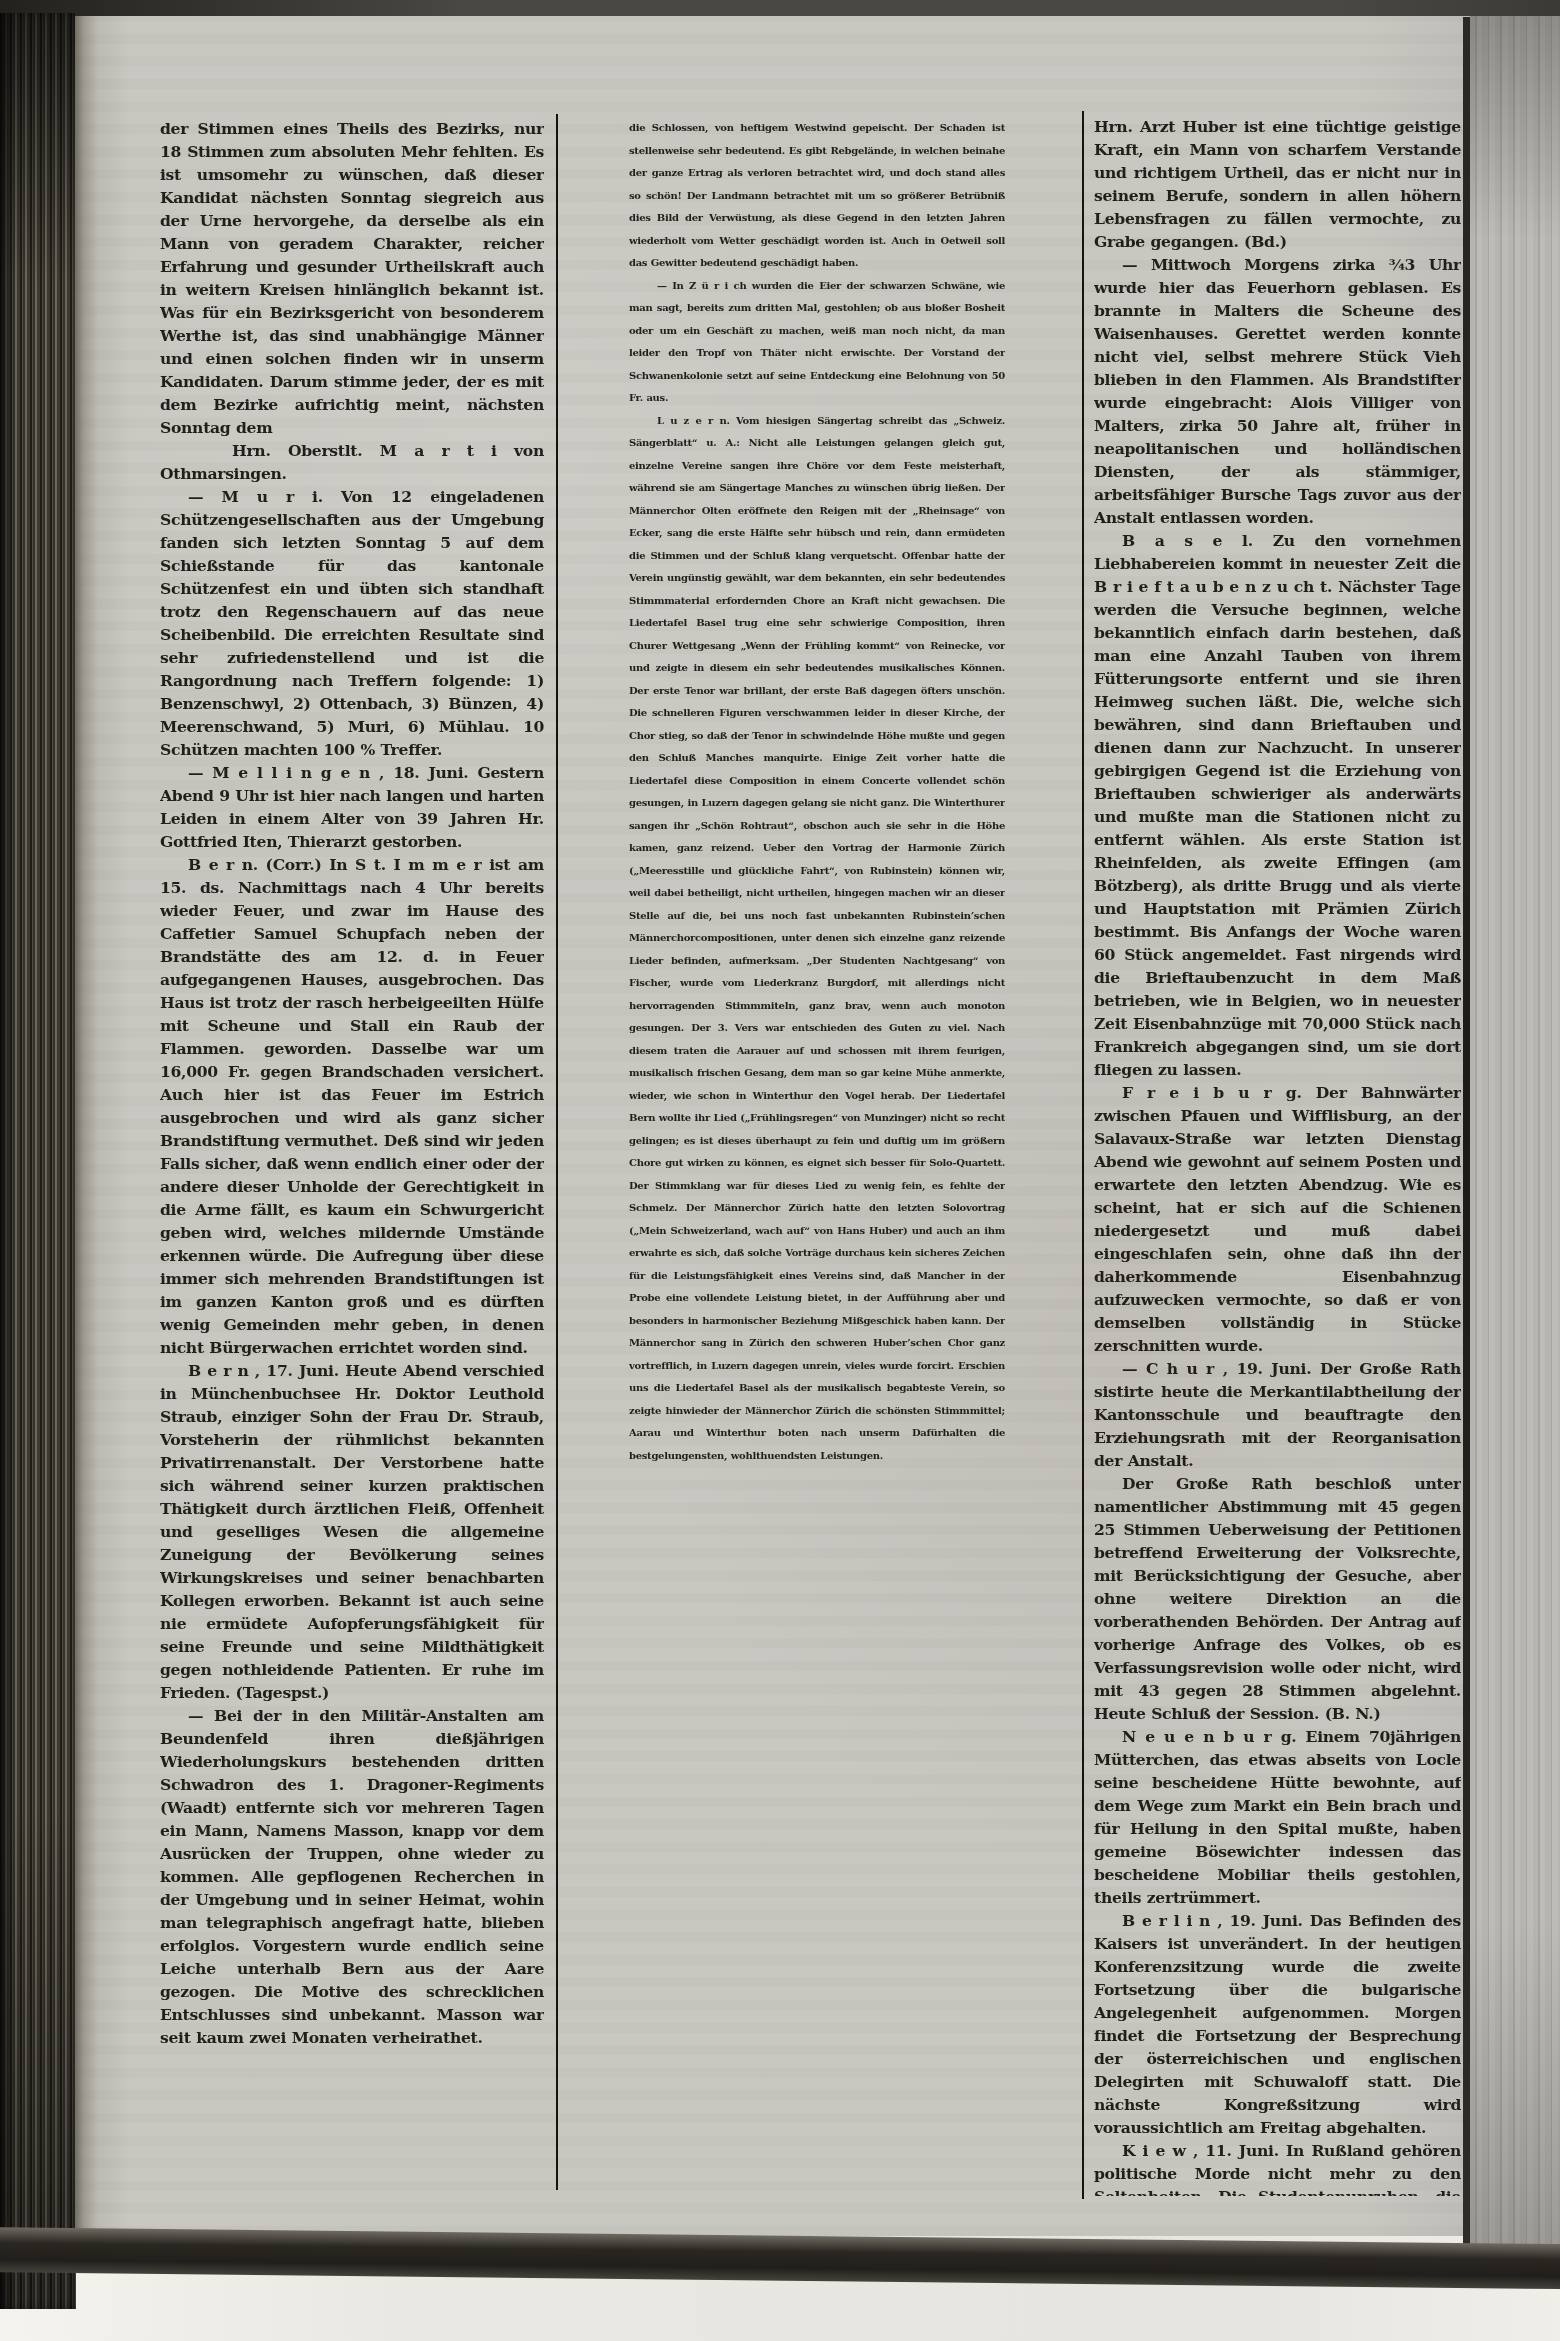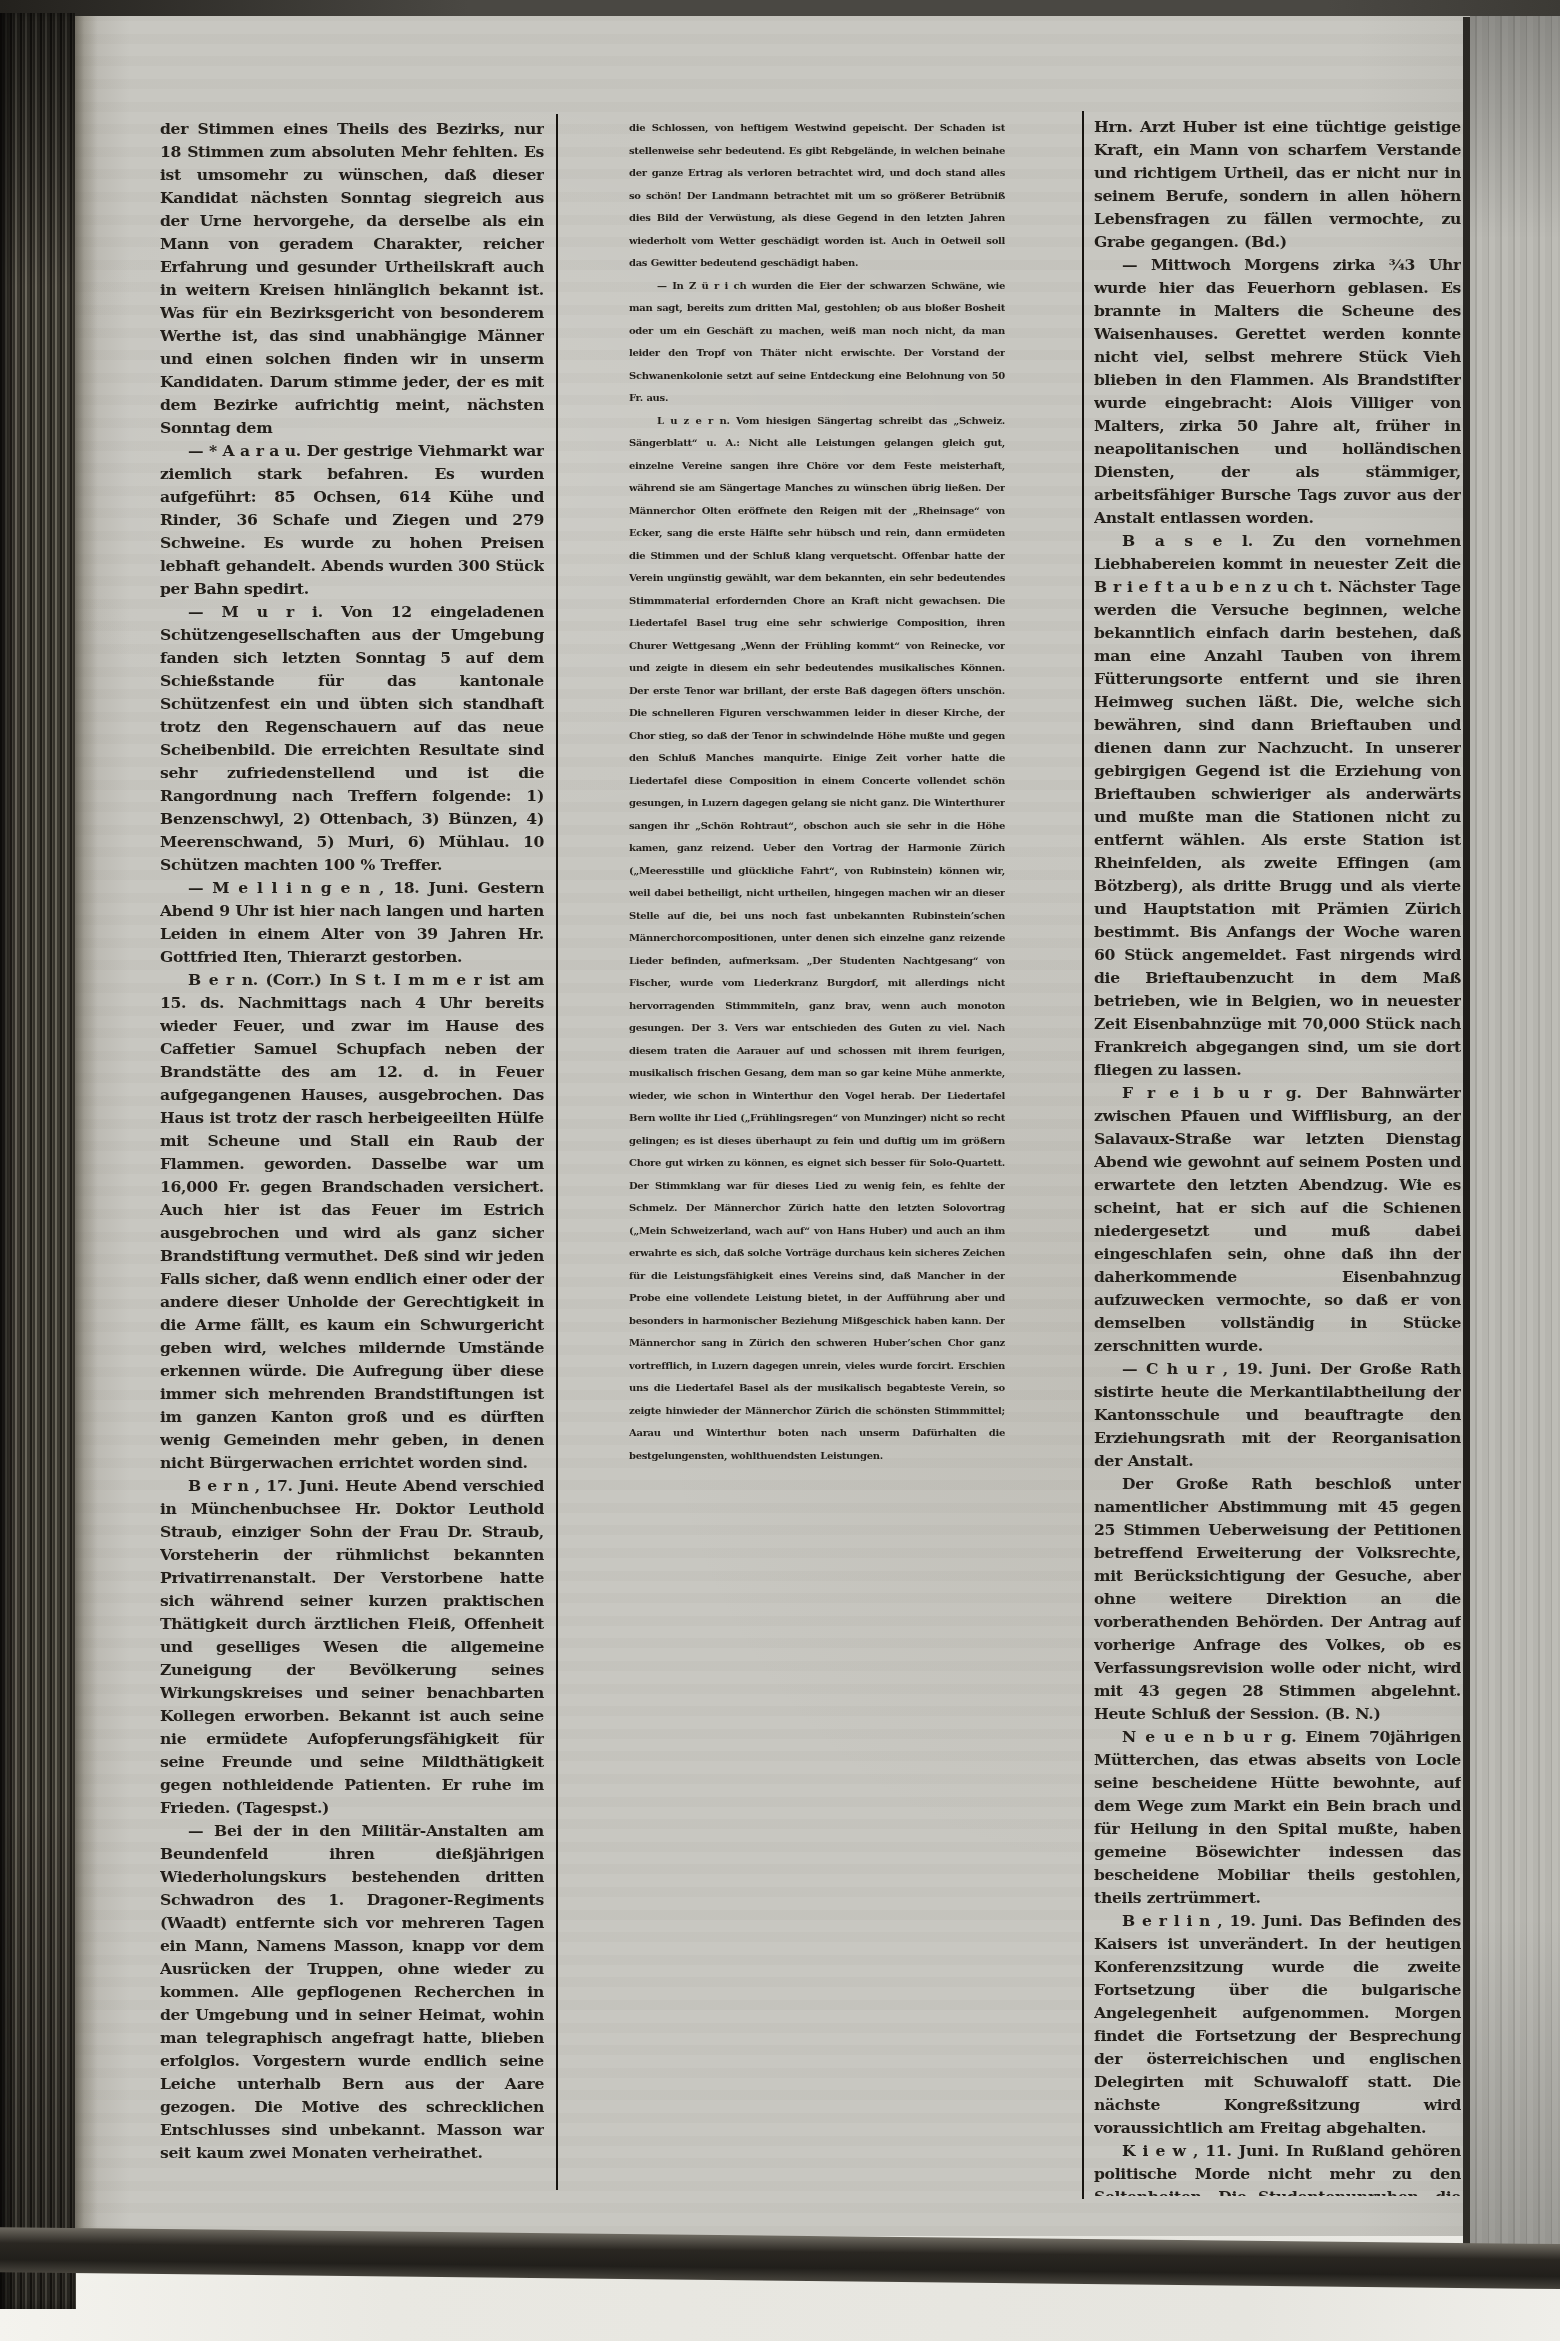--- a/index.html
+++ b/index.html
@@ -80,21 +80,21 @@
   <div class="page"></div>
   <div class="spine-curve"></div>
   <div class="page-edge-line"></div>
   <div class="fore-edge"></div>
 
   <div class="rule rule-1"></div>
   <div class="rule rule-2"></div>
 
   <div class="col col-1">
       <p class="cont">der Stimmen eines Theils des Bezirks, nur 18 Stimmen zum absoluten Mehr fehlten. Es ist umsomehr zu wünschen, daß dieser Kandidat nächsten Sonntag siegreich aus der Urne hervorgehe, da derselbe als ein Mann von geradem Charakter, reicher Erfahrung und gesunder Urtheilskraft auch in weitern Kreisen hinlänglich bekannt ist. Was für ein Bezirksgericht von besonderem Werthe ist, das sind unabhängige Männer und einen solchen finden wir in unserm Kandidaten. Darum stimme jeder, der es mit dem Bezirke aufrichtig meint, nächsten Sonntag dem</p>
-      <p>— * A a r a u. Der gestrige Viehmarkt war ziemlich stark befahren. Es wurden aufgeführt: 85 Ochsen, 614 Kühe und Rinder, 36 Schafe und Ziegen und 279 Schweine. Es wurde zu hohen Preisen lebhaft gehandelt. Abends wurden 300 Stück per Bahn spedirt.</p>
+      <p class="signature">Hrn. Oberstlt. M a r t i von Othmarsingen.</p>
       <p>— M u r i. Von 12 eingeladenen Schützengesellschaften aus der Umgebung fanden sich letzten Sonntag 5 auf dem Schießstande für das kantonale Schützenfest ein und übten sich standhaft trotz den Regenschauern auf das neue Scheibenbild. Die erreichten Resultate sind sehr zufriedenstellend und ist die Rangordnung nach Treffern folgende: 1) Benzenschwyl, 2) Ottenbach, 3) Bünzen, 4) Meerenschwand, 5) Muri, 6) Mühlau. 10 Schützen machten 100 % Treffer.</p>
       <p>— M e l l i n g e n , 18. Juni. Gestern Abend 9 Uhr ist hier nach langen und harten Leiden in einem Alter von 39 Jahren Hr. Gottfried Iten, Thierarzt gestorben.</p>
       <p>B e r n. (Corr.) In S t. I m m e r ist am 15. ds. Nachmittags nach 4 Uhr bereits wieder Feuer, und zwar im Hause des Caffetier Samuel Schupfach neben der Brandstätte des am 12. d. in Feuer aufgegangenen Hauses, ausgebrochen. Das Haus ist trotz der rasch herbeigeeilten Hülfe mit Scheune und Stall ein Raub der Flammen. geworden. Dasselbe war um 16,000 Fr. gegen Brandschaden versichert. Auch hier ist das Feuer im Estrich ausgebrochen und wird als ganz sicher Brandstiftung vermuthet. Deß sind wir jeden Falls sicher, daß wenn endlich einer oder der andere dieser Unholde der Gerechtigkeit in die Arme fällt, es kaum ein Schwurgericht geben wird, welches mildernde Umstände erkennen würde. Die Aufregung über diese immer sich mehrenden Brandstiftungen ist im ganzen Kanton groß und es dürften wenig Gemeinden mehr geben, in denen nicht Bürgerwachen errichtet worden sind.</p>
       <p>B e r n , 17. Juni. Heute Abend verschied in Münchenbuchsee Hr. Doktor Leuthold Straub, einziger Sohn der Frau Dr. Straub, Vorsteherin der rühmlichst bekannten Privatirrenanstalt. Der Verstorbene hatte sich während seiner kurzen praktischen Thätigkeit durch ärztlichen Fleiß, Offenheit und geselliges Wesen die allgemeine Zuneigung der Bevölkerung seines Wirkungskreises und seiner benachbarten Kollegen erworben. Bekannt ist auch seine nie ermüdete Aufopferungsfähigkeit für seine Freunde und seine Mildthätigkeit gegen nothleidende Patienten. Er ruhe im Frieden. (Tagespst.)</p>
       <p>— Bei der in den Militär-Anstalten am Beundenfeld ihren dießjährigen Wiederholungskurs bestehenden dritten Schwadron des 1. Dragoner-Regiments (Waadt) entfernte sich vor mehreren Tagen ein Mann, Namens Masson, knapp vor dem Ausrücken der Truppen, ohne wieder zu kommen. Alle gepflogenen Recherchen in der Umgebung und in seiner Heimat, wohin man telegraphisch angefragt hatte, blieben erfolglos. Vorgestern wurde endlich seine Leiche unterhalb Bern aus der Aare gezogen. Die Motive des schrecklichen Entschlusses sind unbekannt. Masson war seit kaum zwei Monaten verheirathet.</p>
     </div>
   <div class="col col-2">
       <p class="cont">die Schlossen, von heftigem Westwind gepeischt. Der Schaden ist stellenweise sehr bedeutend. Es gibt Rebgelände, in welchen beinahe der ganze Ertrag als verloren betrachtet wird, und doch stand alles so schön! Der Landmann betrachtet mit um so größerer Betrübniß dies Bild der Verwüstung, als diese Gegend in den letzten Jahren wiederholt vom Wetter geschädigt worden ist. Auch in Oetweil soll das Gewitter bedeutend geschädigt haben.</p>
       <p>— In Z ü r i ch wurden die Eier der schwarzen Schwäne, wie man sagt, bereits zum dritten Mal, gestohlen; ob aus bloßer Bosheit oder um ein Geschäft zu machen, weiß man noch nicht, da man leider den Tropf von Thäter nicht erwischte. Der Vorstand der Schwanenkolonie setzt auf seine Entdeckung eine Belohnung von 50 Fr. aus.</p>
       <p>L u z e r n. Vom hiesigen Sängertag schreibt das „Schweiz. Sängerblatt“ u. A.: Nicht alle Leistungen gelangen gleich gut, einzelne Vereine sangen ihre Chöre vor dem Feste meisterhaft, während sie am Sängertage Manches zu wünschen übrig ließen. Der Männerchor Olten eröffnete den Reigen mit der „Rheinsage“ von Ecker, sang die erste Hälfte sehr hübsch und rein, dann ermüdeten die Stimmen und der Schluß klang verquetscht. Offenbar hatte der Verein ungünstig gewählt, war dem bekannten, ein sehr bedeutendes Stimmmaterial erfordernden Chore an Kraft nicht gewachsen. Die Liedertafel Basel trug eine sehr schwierige Composition, ihren Churer Wettgesang „Wenn der Frühling kommt“ von Reinecke, vor und zeigte in diesem ein sehr bedeutendes musikalisches Können. Der erste Tenor war brillant, der erste Baß dagegen öfters unschön. Die schnelleren Figuren verschwammen leider in dieser Kirche, der Chor stieg, so daß der Tenor in schwindelnde Höhe mußte und gegen den Schluß Manches manquirte. Einige Zeit vorher hatte die Liedertafel diese Composition in einem Concerte vollendet schön gesungen, in Luzern dagegen gelang sie nicht ganz. Die Winterthurer sangen ihr „Schön Rohtraut“, obschon auch sie sehr in die Höhe kamen, ganz reizend. Ueber den Vortrag der Harmonie Zürich („Meeresstille und glückliche Fahrt“, von Rubinstein) können wir, weil dabei betheiligt, nicht urtheilen, hingegen machen wir an dieser Stelle auf die, bei uns noch fast unbekannten Rubinstein’schen Männerchorcompositionen, unter denen sich einzelne ganz reizende Lieder befinden, aufmerksam. „Der Studenten Nachtgesang“ von Fischer, wurde vom Liederkranz Burgdorf, mit allerdings nicht hervorragenden Stimmmiteln, ganz brav, wenn auch monoton gesungen. Der 3. Vers war entschieden des Guten zu viel. Nach diesem traten die Aarauer auf und schossen mit ihrem feurigen, musikalisch frischen Gesang, dem man so gar keine Mühe anmerkte, wieder, wie schon in Winterthur den Vogel herab. Der Liedertafel Bern wollte ihr Lied („Frühlingsregen“ von Munzinger) nicht so recht gelingen; es ist dieses überhaupt zu fein und duftig um im größern Chore gut wirken zu können, es eignet sich besser für Solo-Quartett. Der Stimmklang war für dieses Lied zu wenig fein, es fehlte der Schmelz. Der Männerchor Zürich hatte den letzten Solovortrag („Mein Schweizerland, wach auf“ von Hans Huber) und auch an ihm erwahrte es sich, daß solche Vorträge durchaus kein sicheres Zeichen für die Leistungsfähigkeit eines Vereins sind, daß Mancher in der Probe eine vollendete Leistung bietet, in der Aufführung aber und besonders in harmonischer Beziehung Mißgeschick haben kann. Der Männerchor sang in Zürich den schweren Huber’schen Chor ganz vortrefflich, in Luzern dagegen unrein, vieles wurde forcirt. Erschien uns die Liedertafel Basel als der musikalisch begabteste Verein, so zeigte hinwieder der Männerchor Zürich die schönsten Stimmmittel; Aarau und Winterthur boten nach unserm Dafürhalten die bestgelungensten, wohlthuendsten Leistungen.</p>

